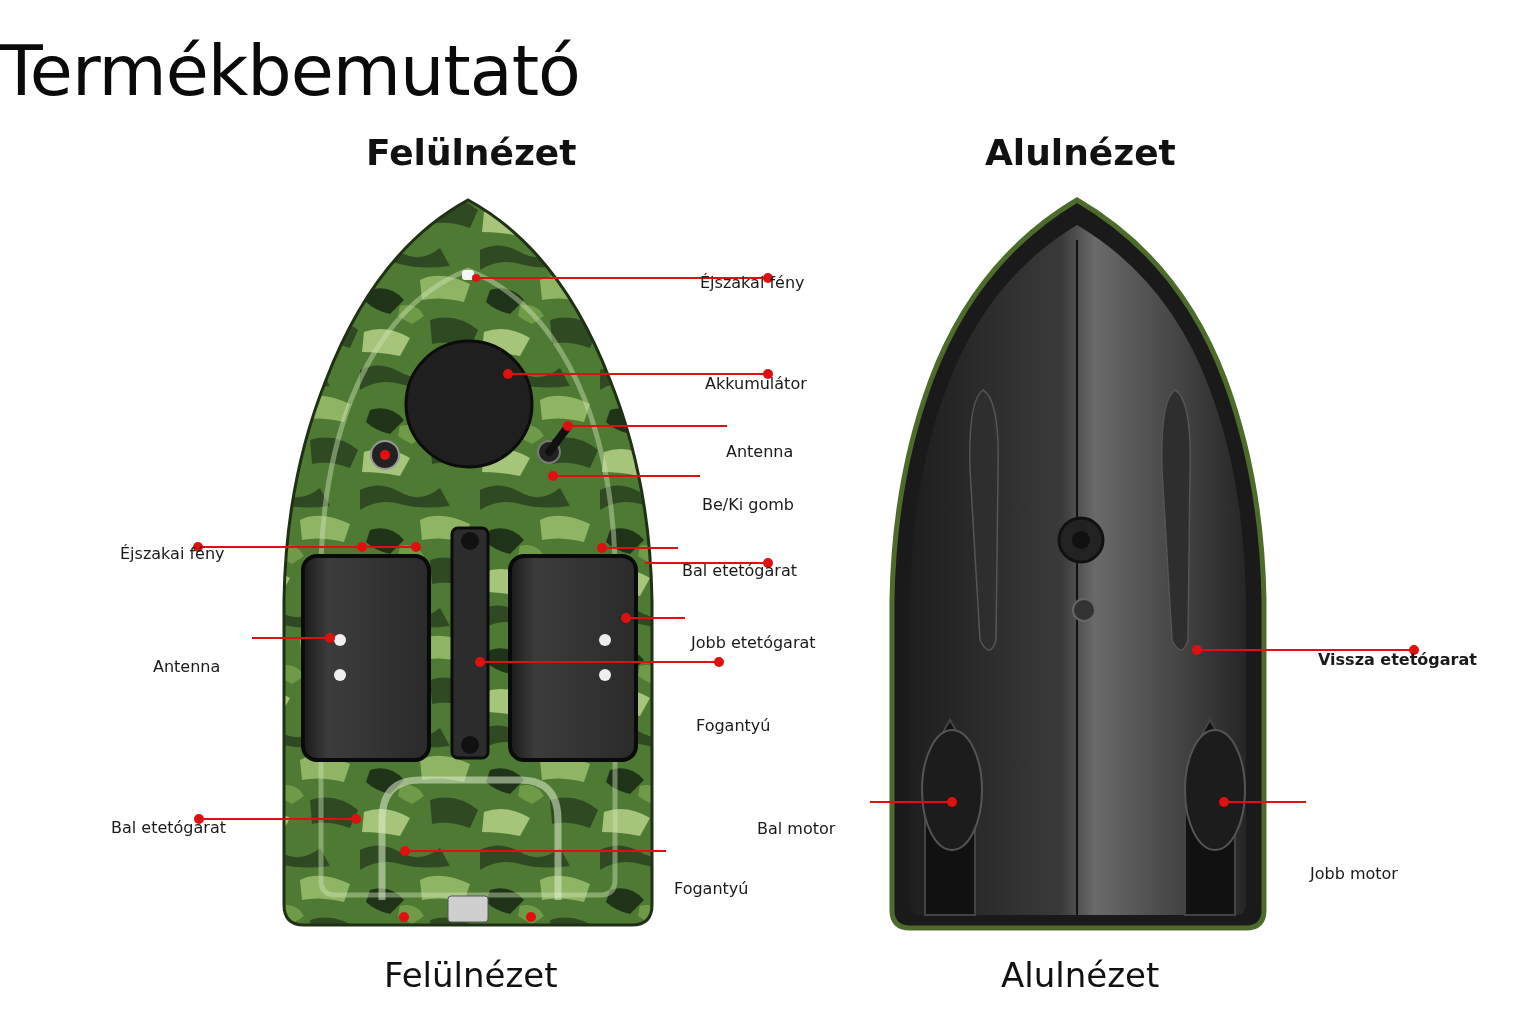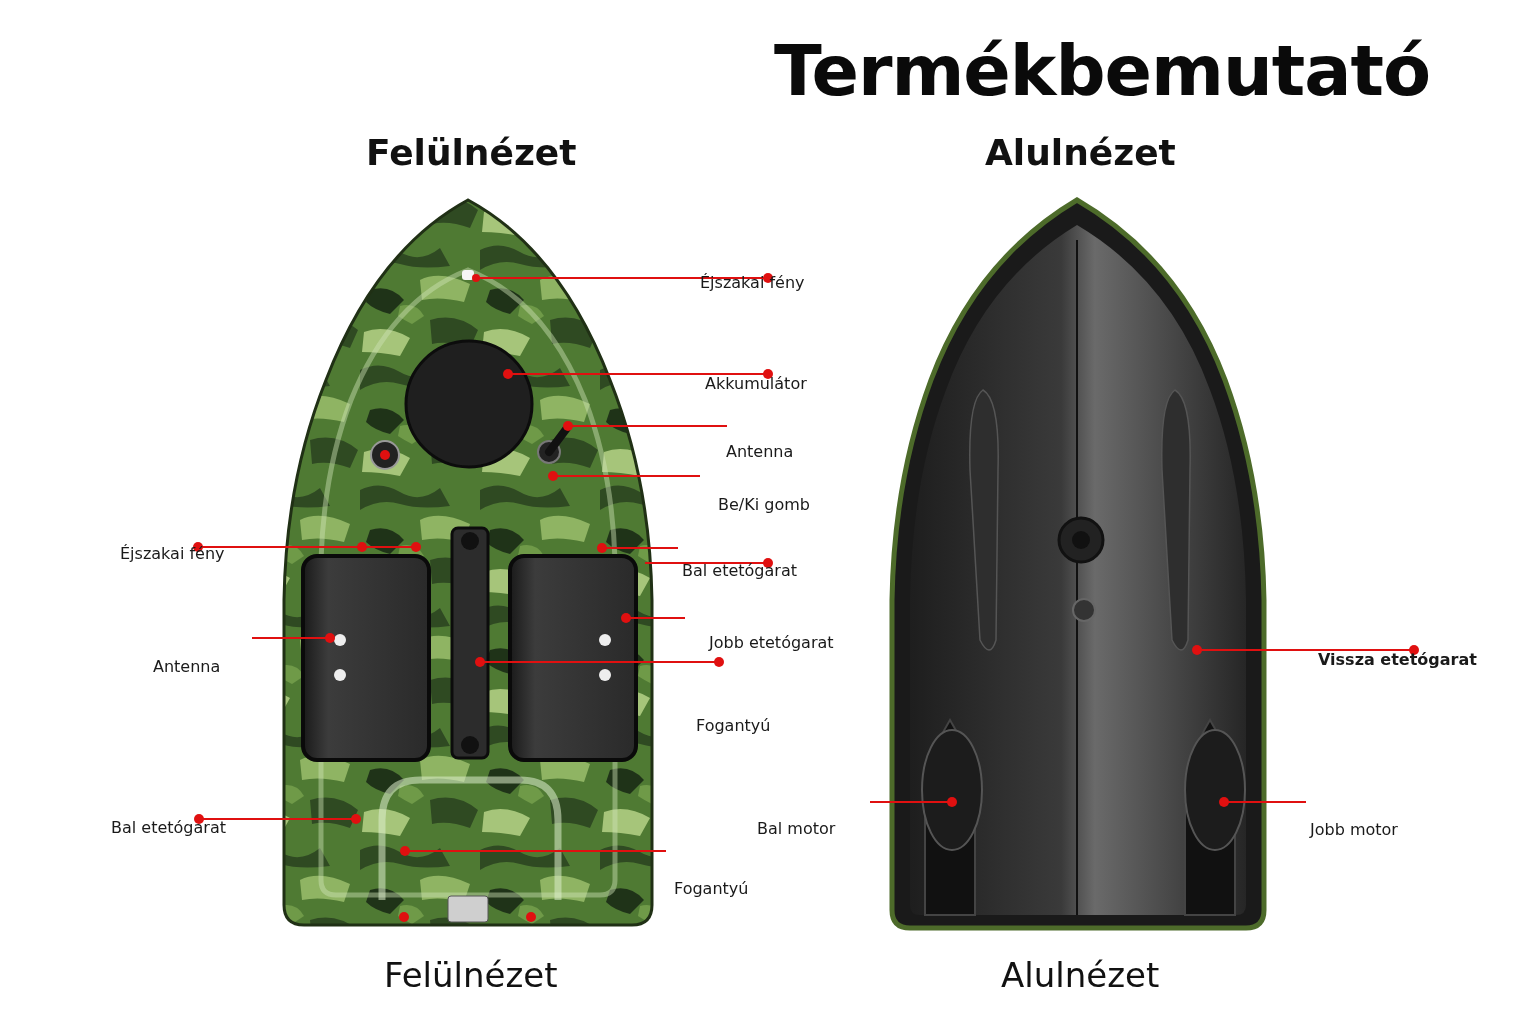--- a/index.html
+++ b/index.html
@@ -1,17 +1,17 @@
 <!DOCTYPE html>
 <html><head>
   <meta charset="utf-8">
   <style>
     html, body { margin: 0; padding: 0; background: #ffffff; }
     body { width: 1536px; height: 1024px; position: relative; overflow: hidden; font-family: "DejaVu Sans", "Liberation Sans", sans-serif; color: #111; }
-    .title { position: absolute; left: 0; width: 1430px; top: 30px; text-align: right; font-size: 70px; font-weight: bold; letter-spacing: -1px; color: #0a0a0a; }
+    .title { position: absolute; left: 0; width: 1430px; top: 30px; text-align: left; font-size: 70px; font-weight: normal; letter-spacing: -1px; color: #0a0a0a; }
     .view-head { position: absolute; top: 132px; font-size: 36px; font-weight: bold; color: #111; }
     .view-foot { position: absolute; top: 955px; font-size: 34px; color: #111; }
     .label { position: absolute; font-size: 16px; color: #1a1a1a; white-space: nowrap; margin-top: 32px; }
     svg.stage { position: absolute; left: 0; top: 0; width: 1536px; height: 1024px; }
     .callout-line { stroke: #e01010; stroke-width: 2; }
     .dot { fill: #e01010; }
   </style>
 </head>
 <body>
 
@@ -130,27 +130,27 @@
     <line class="callout-line" x1="870" y1="802" x2="952" y2="802"></line>
       <circle class="dot" cx="952" cy="802" r="5"></circle>
     <line class="callout-line" x1="1224" y1="802" x2="1306" y2="802"></line>
       <circle class="dot" cx="1224" cy="802" r="5"></circle>
   </g>
 </svg>
 
 <div class="label" style="left:700px; top:241px;">Éjszakai fény</div>
 <div class="label" style="left:705px; top:342px;">Akkumulátor</div>
 <div class="label" style="left:726px; top:410px;">Antenna</div>
-<div class="label" style="left:718px; top:463px;">Be/Ki gomb</div>
+<div class="label" style="left:702px; top:463px;">Be/Ki gomb</div>
 <div class="label" style="left:120px; top:512px;">Éjszakai fény</div>
 <div class="label" style="left:682px; top:529px;">Bal etetógarat</div>
 <div class="label" style="left:153px; top:625px;">Antenna</div>
-<div class="label" style="left:709px; top:601px;">Jobb etetógarat</div>
+<div class="label" style="left:691px; top:601px;">Jobb etetógarat</div>
 <div class="label" style="left:696px; top:684px;">Fogantyú</div>
 <div class="label" style="left:111px; top:786px;">Bal etetógarat</div>
 <div class="label" style="left:674px; top:847px;">Fogantyú</div>
 
 <div class="label" style="left:1318px; top:618px;font-weight:bold;">Vissza etetógarat</div>
 <div class="label" style="left:757px; top:787px;text-align:center;">Bal motor</div>
-<div class="label" style="left:1310px; top:788px;">Jobb motor</div>
+<div class="label" style="left:1310px; top:832px;">Jobb motor</div>
 
 <div class="view-foot" style="left:384px;">Felülnézet</div>
 <div class="view-foot" style="left:1001px;">Alulnézet</div>
 
 </body></html>

